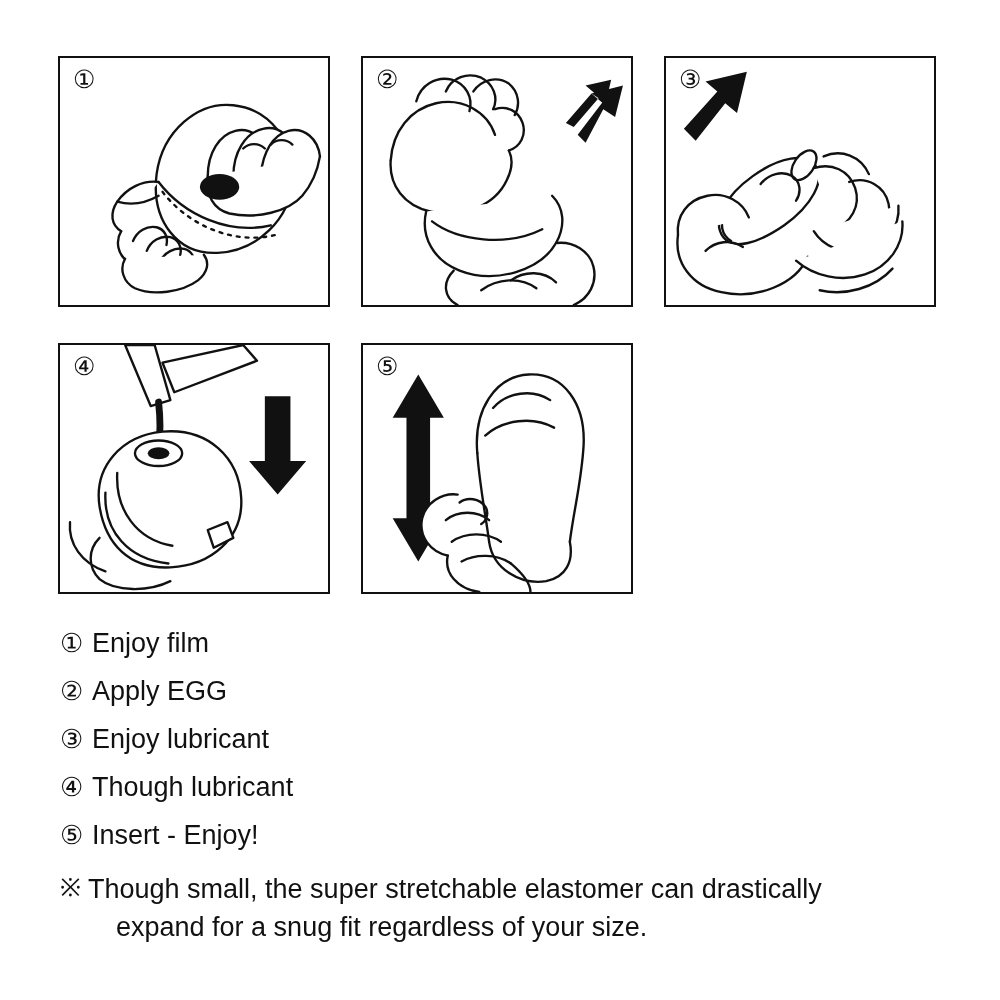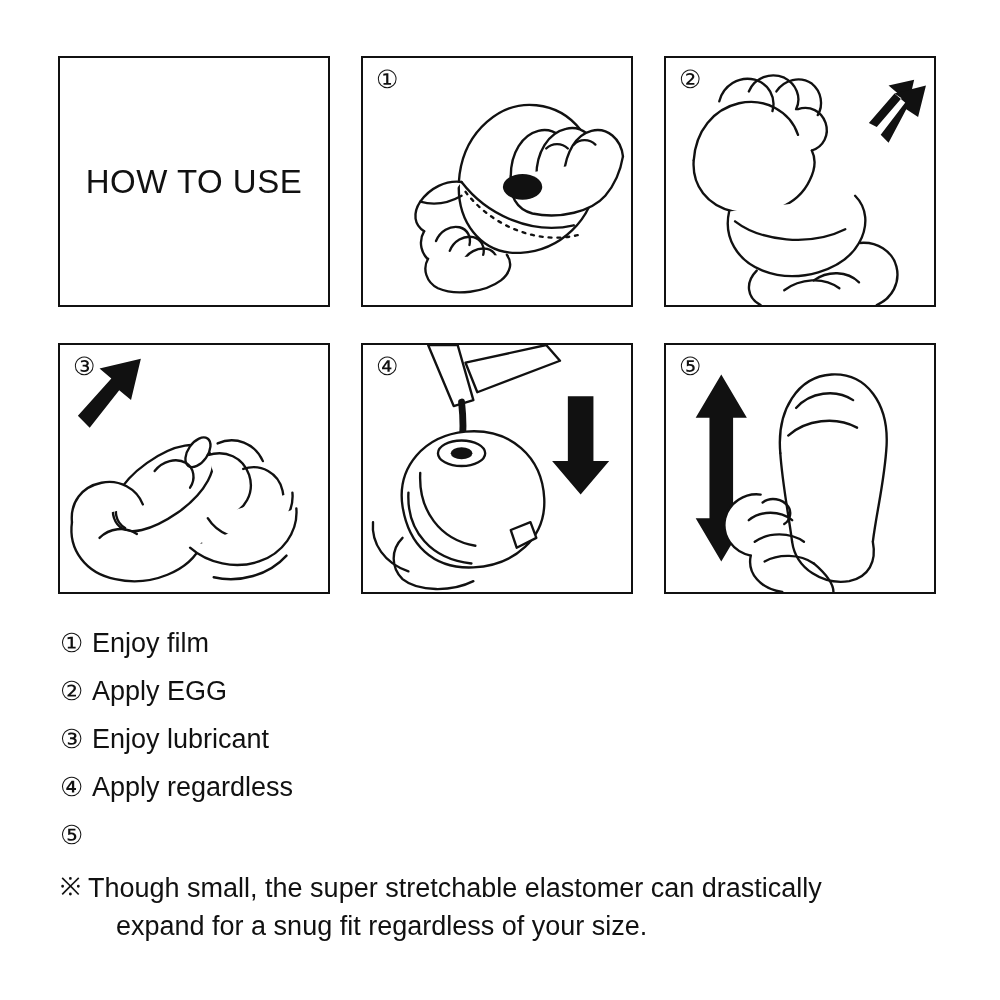--- a/index.html
+++ b/index.html
@@ -108,23 +108,20 @@
     padding-left: 28px;
   }
 </style>
 </head>
 <body>
 
 <div class="sheet">
 
   <div class="grid">
 
-    <div class="panel title-panel">
-      <div class="title-text">HOW TO USE</div>
-    </div>
 
     <div class="panel">
       <div class="step-num">①</div>
       <svg viewBox="0 0 272 251">
         <g fill="none" stroke="#111" stroke-width="2.4" stroke-linecap="round" stroke-linejoin="round">
 
           <path d="M98 118 C104 74 140 44 176 48 C214 52 238 86 236 124 C234 164 200 196 160 198 C120 200 92 166 98 118 Z" fill="#fff"></path>
 
           <path d="M100 126 C126 160 172 180 214 170"></path>
           <path d="M104 136 C130 170 176 190 218 180" stroke-dasharray="3 6"></path>
@@ -268,25 +265,26 @@
       <span class="txt">Apply EGG</span>
     </div>
 
     <div class="legend-item">
       <span class="mark">③</span>
       <span class="txt">Enjoy lubricant</span>
     </div>
 
     <div class="legend-item">
       <span class="mark">④</span>
-      <span class="txt">Apply regardless</span>
+      <span class="txt">Though lubricant</span>
     </div>
 
     <div class="legend-item">
       <span class="mark">⑤</span>
+      <span class="txt">Insert - Enjoy!</span>
     </div>
 
     <div class="note">
       <span class="mark">※</span>
       <span class="txt">
         <span>Though small, the super stretchable elastomer can drastically</span>
         <span class="l2">expand for a snug fit regardless of your size.</span>
       </span>
     </div>
 

